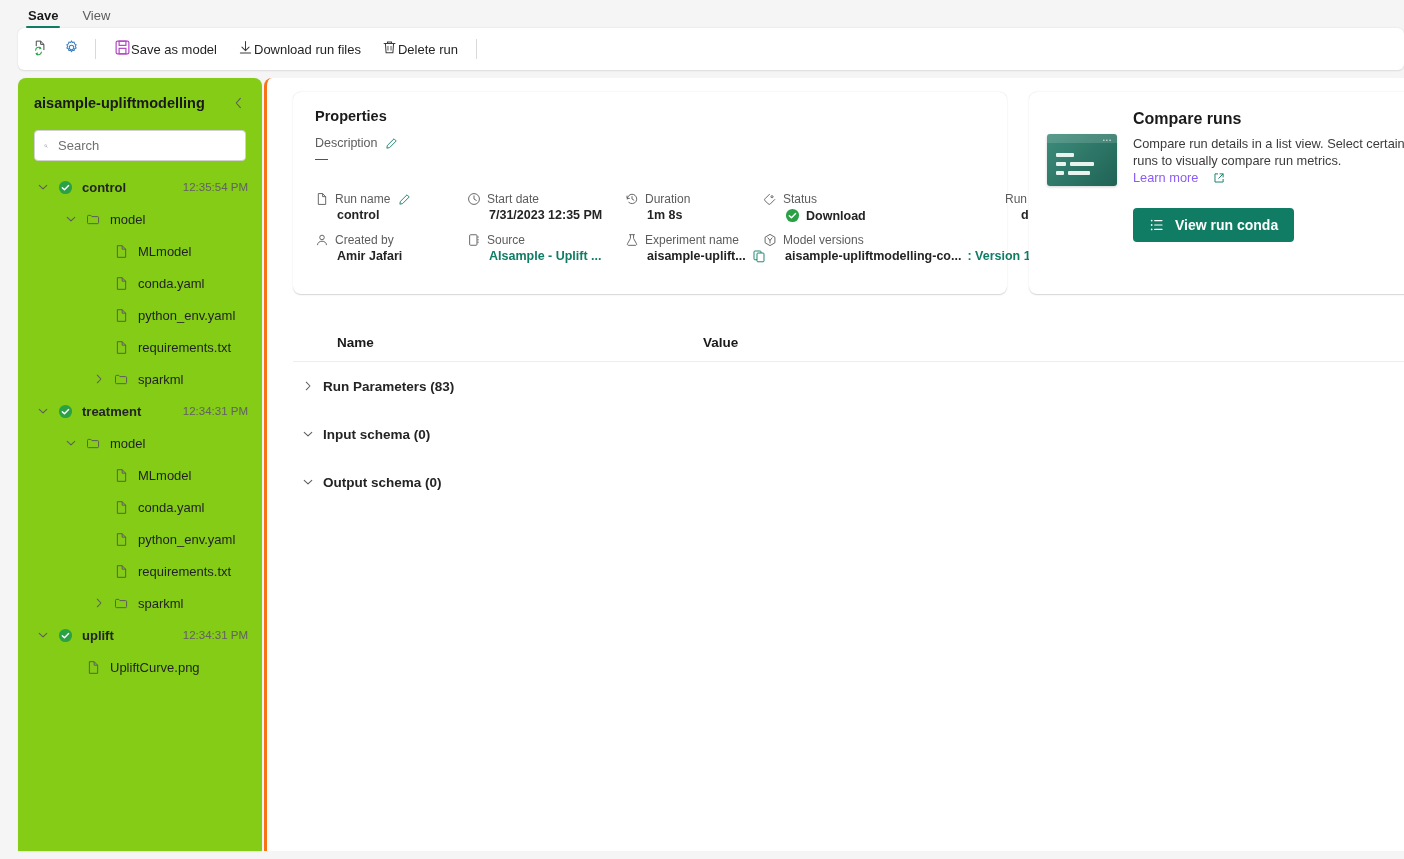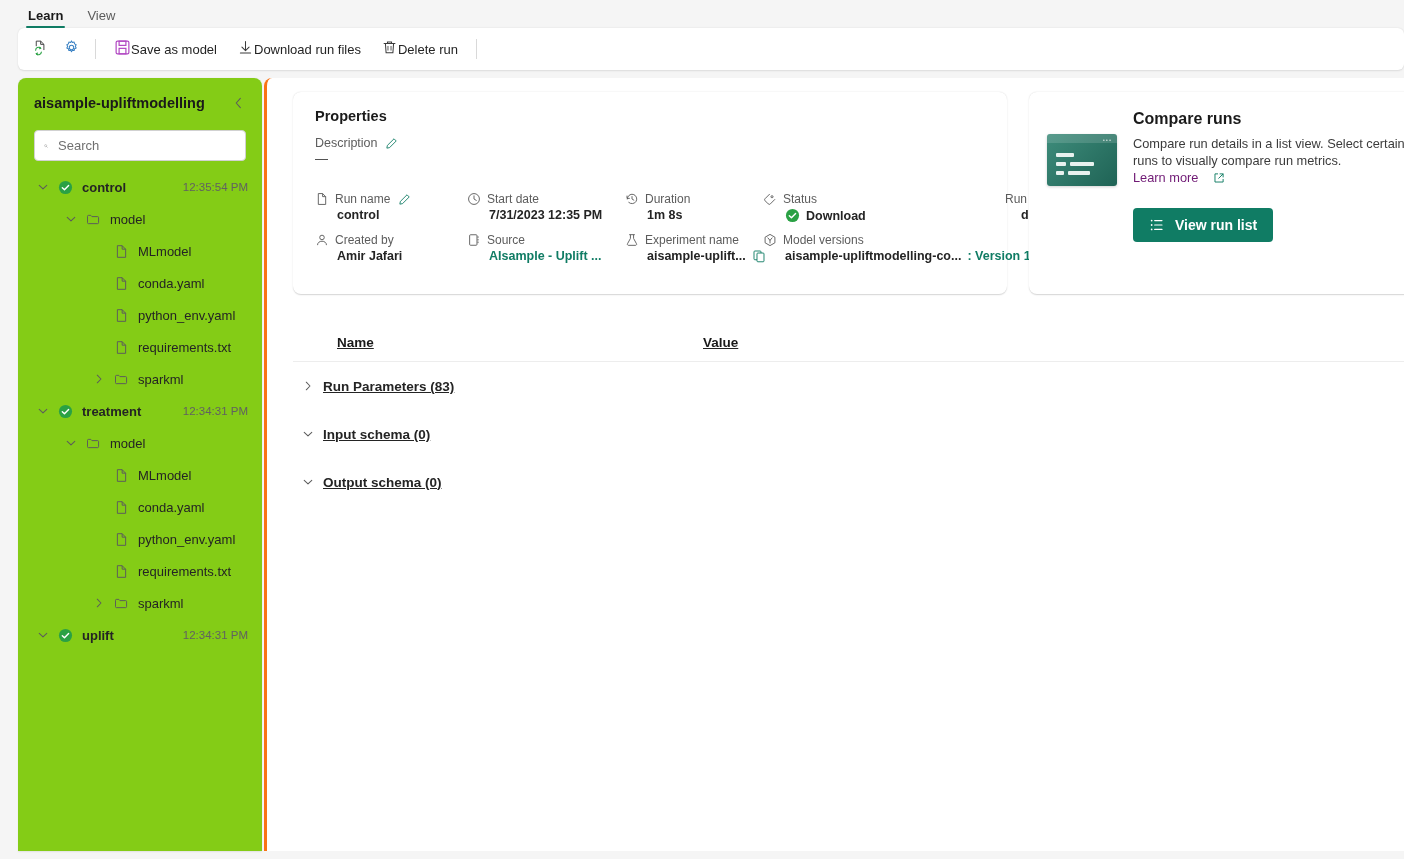--- a/index.html
+++ b/index.html
@@ -300,21 +300,21 @@
     font-weight: bold;
     color: #1a1a1a;
     margin-bottom: 7px;
   }
   .compare-desc {
     font-size: 12.8px;
     color: #3b3b3b;
     line-height: 17px;
   }
   .learn-more {
-    color: #701a75;
+    color: #8b5cf6;
     display: inline-flex;
     align-items: center;
     gap: 15px;
     cursor: pointer;
     font-size: 12.8px;
   }
   .view-btn {
     margin-top: 22px;
     height: 34px;
     padding: 0 16px;
@@ -325,21 +325,21 @@
     font-size: 14px;
     font-weight: bold;
     font-family: "Liberation Sans", sans-serif;
     display: inline-flex;
     align-items: center;
     gap: 10px;
     cursor: pointer;
   }
 
   
-  .table-wrap { padding: 30px 0 0 26px; text-decoration: underline; }
+  .table-wrap { padding: 30px 0 0 26px; }
   .tbl-head {
     display: flex;
     height: 38px;
     align-items: center;
     border-bottom: 1px solid #ededed;
     padding-right: 26px;
   }
   .tbl-th {
     font-size: 13.5px;
     font-weight: bold;
@@ -368,21 +368,21 @@
     font-weight: bold;
     color: #242424;
     white-space: nowrap;
   }
 </style>
 </head>
 <body>
 
 <div class="ribbon-tabs">
   <div class="ribbon-tab active">
-    <span>Learn</span>
+    <span>Save</span>
   </div>
   <div class="ribbon-tab">
     <span>View</span>
   </div>
 </div>
 
 <div class="toolbar-wrap">
   <div class="toolbar">
 
     <button class="tb-btn tb-icon-only">
@@ -636,20 +636,30 @@
             </svg>
           </div>
           <div class="node-icon">
             <svg width="15" height="15" viewBox="0 0 16 16">
               <circle cx="8" cy="8" r="7" fill="#2aa144"></circle>
               <path d="M4.6 8.2l2.3 2.3 4.4-4.6" stroke="#fff" stroke-width="1.5" fill="none" stroke-linecap="round" stroke-linejoin="round"></path>
             </svg>
           </div>
           <div class="node-label run">uplift</div>
           <div class="node-time">12:34:31 PM</div>
+        </div>
+        <div class="tree-row" style="padding-left: 42px;">
+          <div class="chev empty"></div>
+          <div class="node-icon">
+            <svg width="15" height="15" viewBox="0 0 16 16" fill="none">
+              <path d="M3.6 1.8h5.1l3.7 3.7v8.7H3.6z" stroke="#5c5c5c" stroke-width="1.05" fill="none" stroke-linejoin="round"></path>
+              <path d="M8.7 1.8v3.7h3.7" stroke="#5c5c5c" stroke-width="1.05" fill="none" stroke-linejoin="round"></path>
+            </svg>
+          </div>
+          <div class="node-label">UpliftCurve.png</div>
         </div>
       </div>
   </div>
 
   <div class="main">
 
     <div class="cards-row">
 
       <div class="card card-props">
         <div class="props-title">Properties</div>
@@ -822,21 +832,21 @@
               </svg>
             </span>
           </div>
           <button class="view-btn">
             <svg width="16" height="16" viewBox="0 0 18 18" fill="none">
               <path d="M6.4 4h8.2M6.4 9h8.2M6.4 14h8.2" stroke="#ffffff" stroke-width="1.4" stroke-linecap="round"></path>
               <circle cx="3" cy="4" r="1" fill="#ffffff"></circle>
               <circle cx="3" cy="9" r="1" fill="#ffffff"></circle>
               <circle cx="3" cy="14" r="1" fill="#ffffff"></circle>
             </svg>
-            <span>View run list</span>
+            <span>View run conda</span>
           </button>
         </div>
       </div>
     </div>
 
     <div class="table-wrap">
       <div class="tbl-head">
         <div class="tbl-th th-name">Name</div>
         <div class="tbl-th th-value">Value</div>
       </div>

